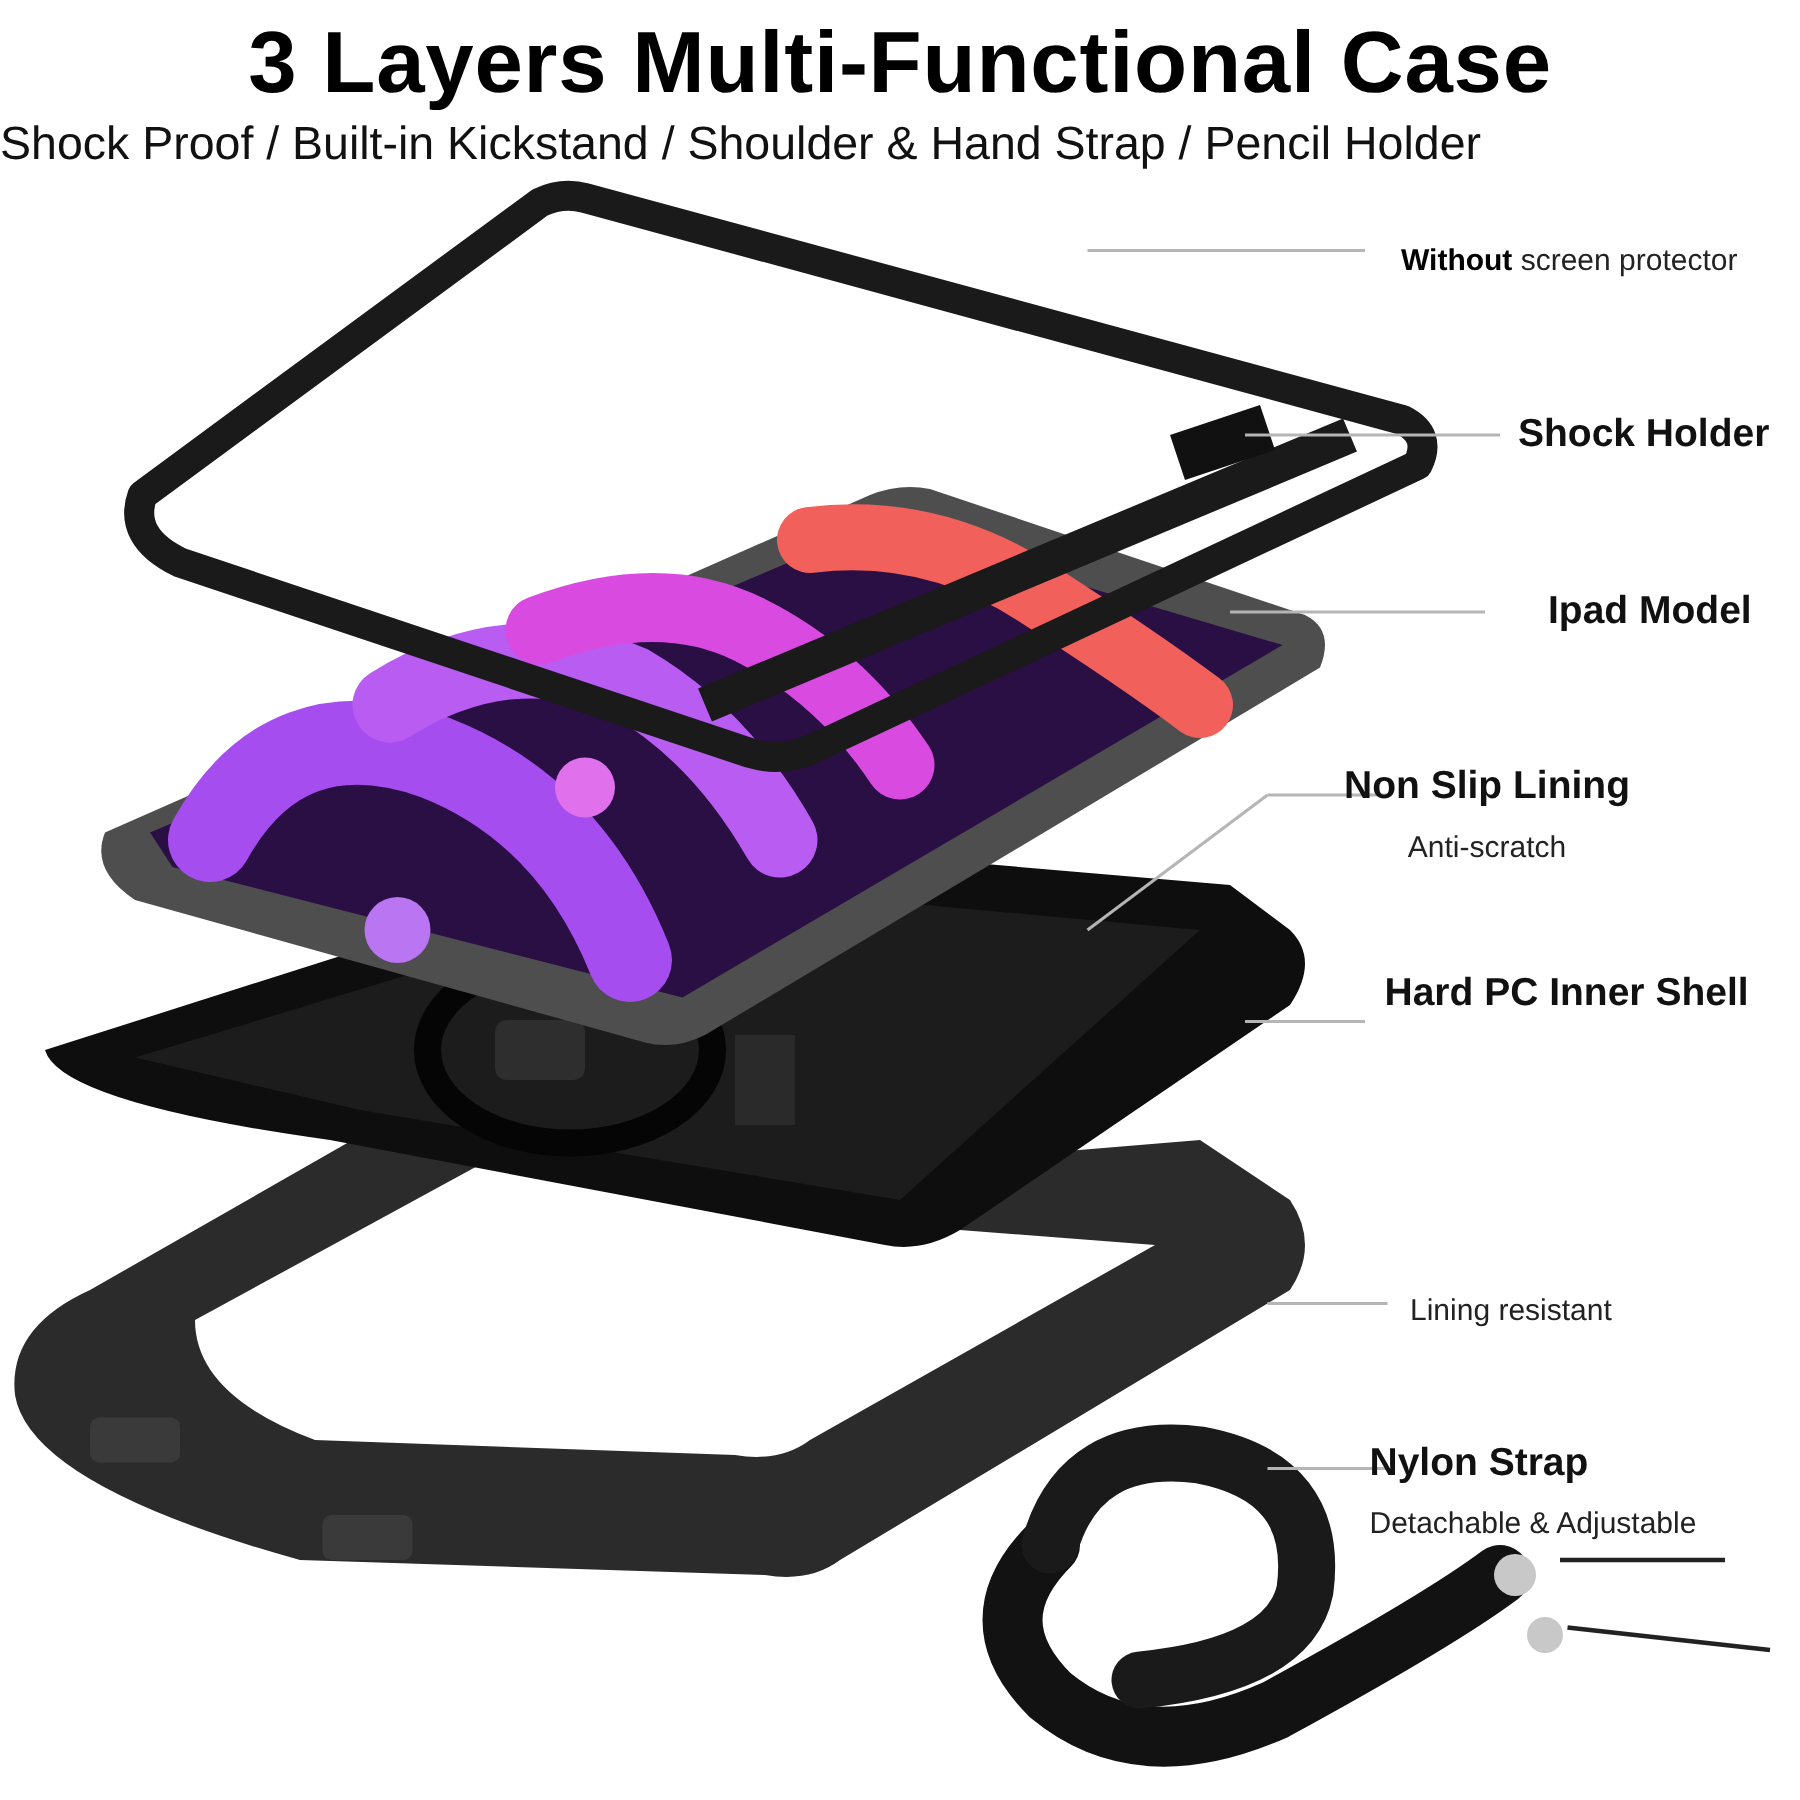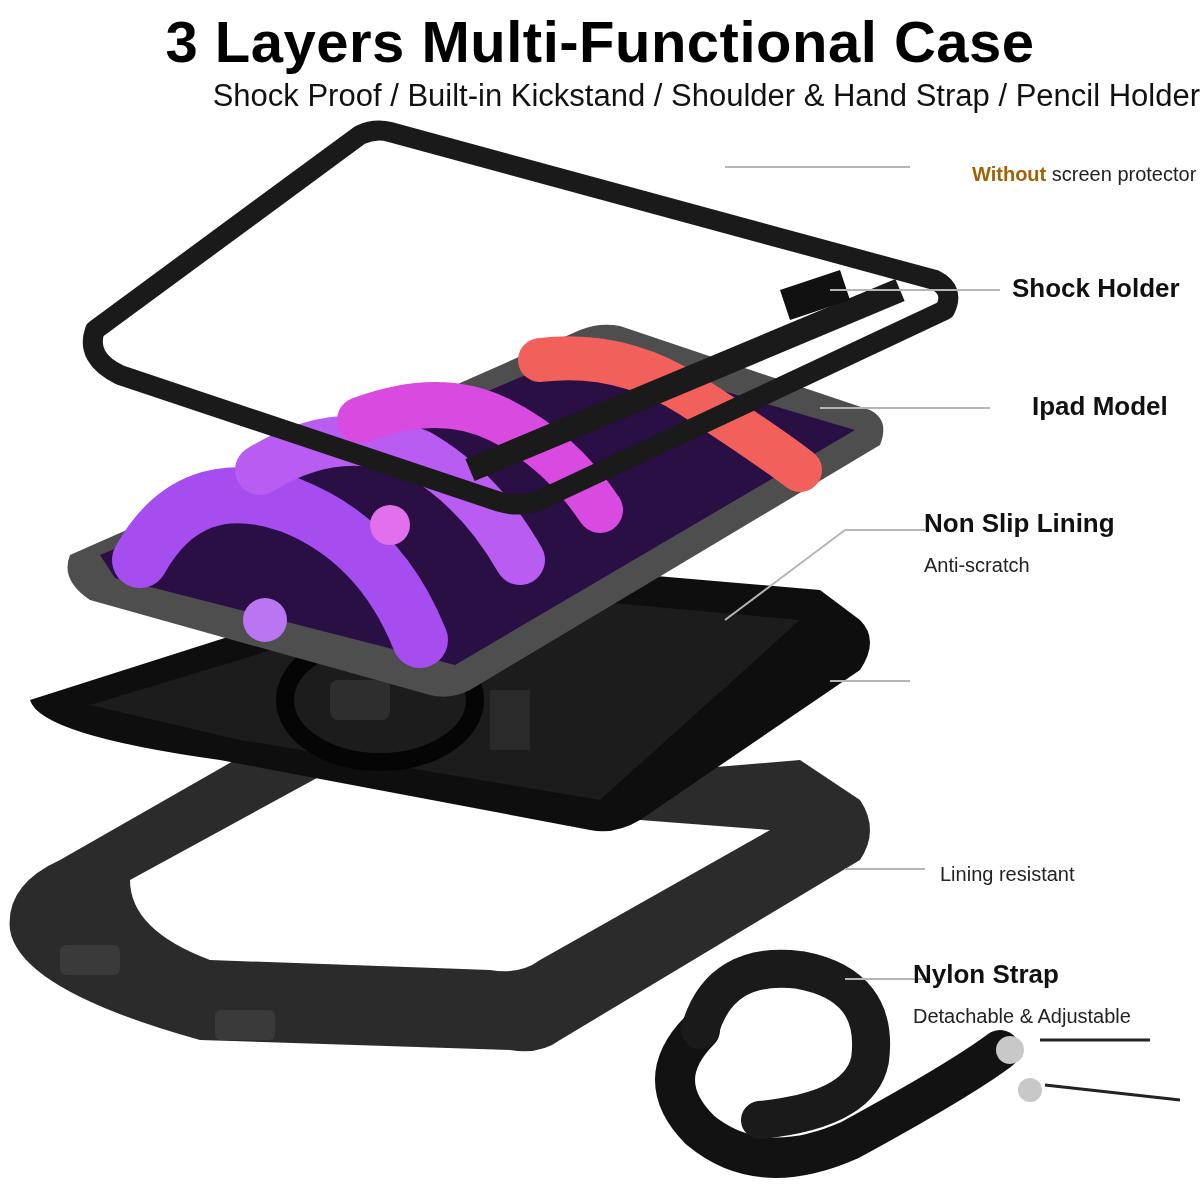--- a/index.html
+++ b/index.html
@@ -1,18 +1,18 @@
 <!DOCTYPE html>
 <html><head>
 <meta charset="utf-8">
 <style>
   html, body { margin:0; padding:0; background:#ffffff; }
   body { width:1200px; height:1200px; position:relative; overflow:hidden; font-family:"Liberation Sans", sans-serif; color:#111; }
   .title { position:absolute; left:0; width:1200px; top:8px; text-align:center; font-size:58px; font-weight:bold; letter-spacing:0.5px; color:#000; }
-  .subtitle { position:absolute; left:0; width:1200px; top:78px; text-align:right; font-size:31px; color:#111; }
+  .subtitle { position:absolute; left:0; width:1200px; top:78px; text-align:left; font-size:31px; color:#111; }
   .art { position:absolute; left:0; top:0; width:1200px; height:1200px; }
   .callout { position:absolute; }
   .callout .h { font-size:26px; font-weight:bold; color:#111; white-space:nowrap; }
   .callout .d { font-size:20px; color:#222; margin-top:14px; line-height:25px; white-space:nowrap; }
   .callout .d .accent { font-weight:bold; }
   .leader { position:absolute; height:2px; background:#b5b5b5; }
 </style>
 </head>
 <body>
 
@@ -67,37 +67,38 @@
 
 <div class="leader" style="left:725px; top:166px; width:185px;"></div>
 <div class="leader" style="left:830px; top:289px; width:170px;"></div>
 <div class="leader" style="left:820px; top:407px; width:170px;"></div>
 <div class="leader" style="left:845px; top:529px; width:80px;"></div>
 <div class="leader" style="left:830px; top:680px; width:80px;"></div>
 <div class="leader" style="left:845px; top:868px; width:80px;"></div>
 <div class="leader" style="left:845px; top:978px; width:80px;"></div>
 
 <div class="callout" style="left:934px; top:150px;">
-  <div class="d" style="margin-top:12px;"><span class="accent" style="color:#a16207;margin-left:38px;">Without</span><span> screen protector</span></div>
+  <div class="d" style="margin-top:12px;"><span class="accent" style="color:#000000;">Without</span><span> screen protector</span></div>
 </div>
 
 <div class="callout" style="left:1012px; top:273px;">
   <div class="h">Shock Holder</div>
 </div>
 
 <div class="callout" style="left:1032px; top:391px;">
   <div class="h">Ipad Model</div>
 </div>
 
-<div class="callout" style="left:924px; top:508px;">
+<div class="callout" style="left:896px; top:508px;text-align:center;">
   <div class="h">Non Slip Lining</div>
   <div class="d">Anti-scratch</div>
 </div>
 
 <div class="callout" style="left:923px; top:646px;">
+  <div class="h">Hard PC Inner Shell</div>
 </div>
 
 <div class="callout" style="left:940px; top:848px;">
   <div class="d">Lining resistant</div>
 </div>
 
 <div class="callout" style="left:913px; top:959px;">
   <div class="h">Nylon Strap</div>
   <div class="d">Detachable &amp; Adjustable</div>
 </div>

